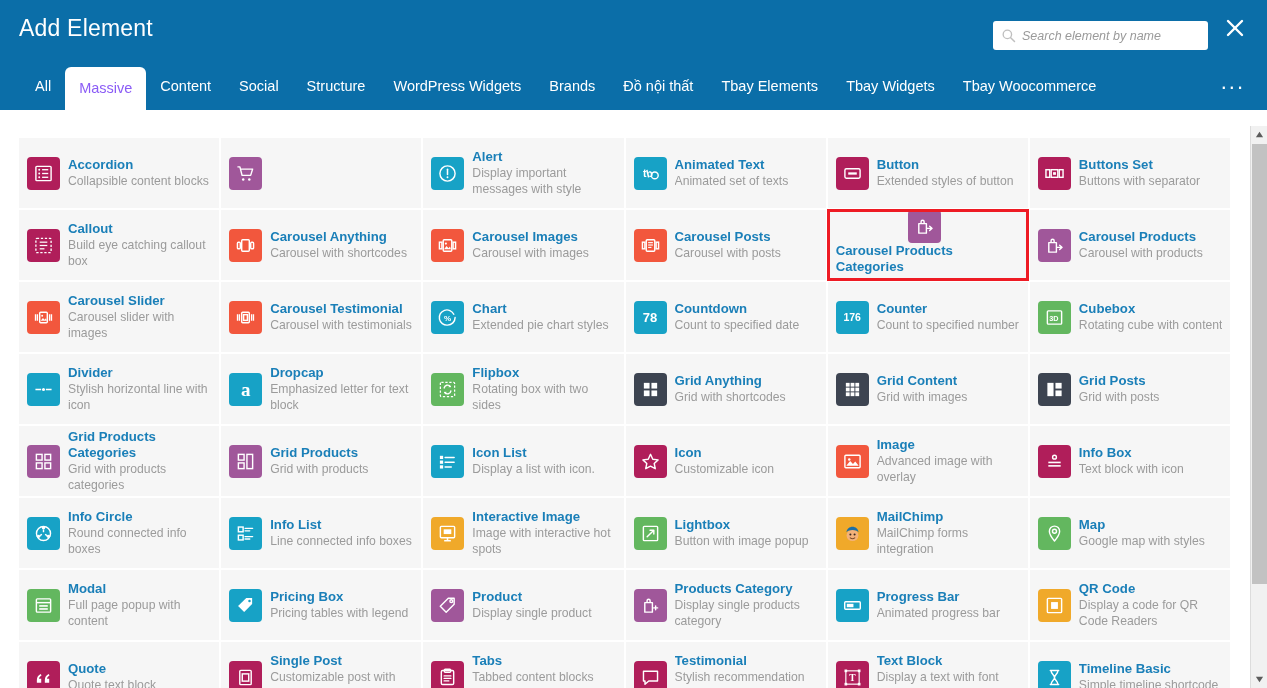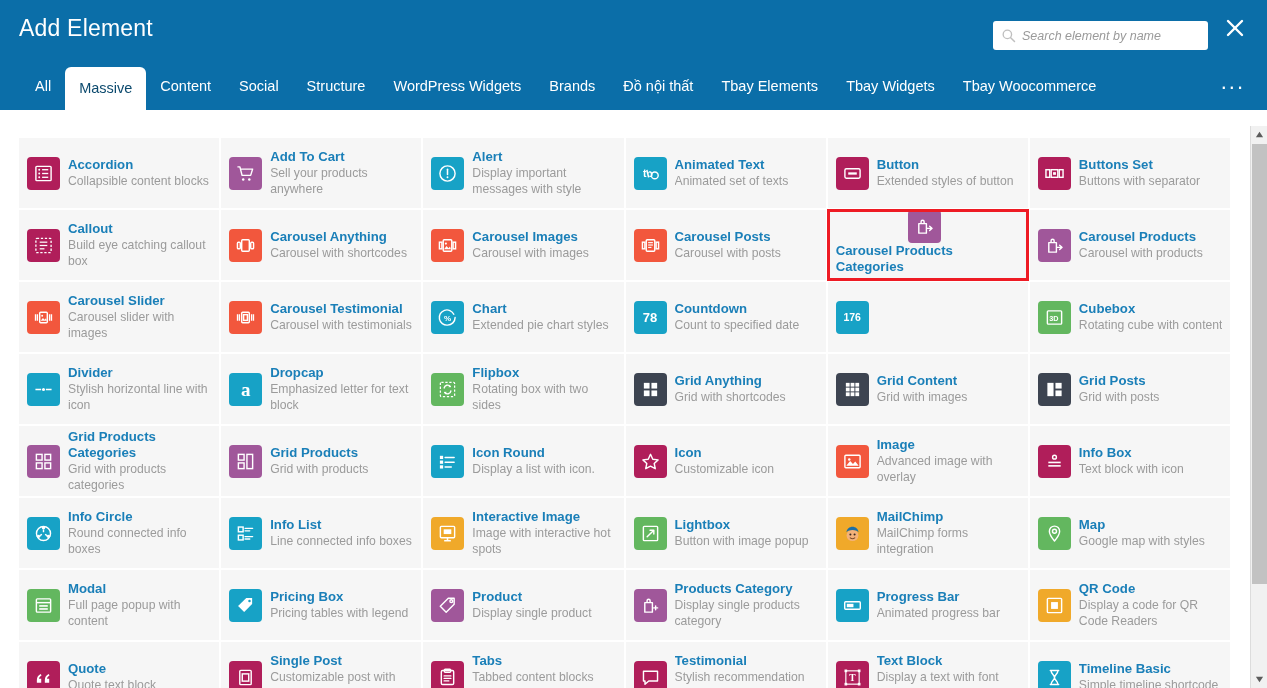--- a/index.html
+++ b/index.html
@@ -69,21 +69,21 @@
     font-size: 14.5px;
     color: #ffffff;
     padding: 0 14px;
     height: 48px;
     line-height: 48px;
     cursor: pointer;
     white-space: nowrap;
   }
   .tab.active {
     background: #ffffff;
-    color: #0c4a6e;
+    color: #8b5cf6;
     border-radius: 6px 6px 0 0;
     height: 43px;
     line-height: 43px;
     margin-bottom: 0;
   }
   .tab-more {
     margin-left: auto;
     color: #ffffff;
     font-size: 22px;
     letter-spacing: 2px;
@@ -243,24 +243,20 @@
             </div>
           </div>
           <div class="card">
             <div class="card-icon" style="background: rgb(160, 87, 154);">
               <svg viewBox="0 0 20 20">
                 <path d="M1.5 3h2.6l2.3 9h9l2.1-6.6H5.2" fill="none" stroke="#fff" stroke-width="1.5" stroke-linejoin="round"></path>
                 <circle cx="7.6" cy="16.2" r="1.3" fill="#fff"></circle>
                 <circle cx="14" cy="16.2" r="1.3" fill="#fff"></circle>
               </svg>
             </div>
-            <div class="card-text">
-              <div class="card-title">Add To Cart</div>
-              <div class="card-desc">Sell your products anywhere</div>
-            </div>
           </div>
           <div class="card">
             <div class="card-icon" style="background: rgb(23, 162, 198);">
               <svg viewBox="0 0 20 20">
                 <circle cx="10" cy="10" r="8" fill="none" stroke="#fff" stroke-width="1.5"></circle>
                 <line x1="10" y1="5.5" x2="10" y2="11" stroke="#fff" stroke-width="1.6" stroke-linecap="round"></line>
                 <circle cx="10" cy="14" r="1" fill="#fff"></circle>
               </svg>
             </div>
             <div class="card-text">
@@ -439,20 +435,24 @@
               <span class="num">78</span>
             </div>
             <div class="card-text">
               <div class="card-title">Countdown</div>
               <div class="card-desc">Count to specified date</div>
             </div>
           </div>
           <div class="card">
             <div class="card-icon" style="background: rgb(23, 162, 198);">
               <span class="num small">176</span>
+            </div>
+            <div class="card-text">
+              <div class="card-title">Counter</div>
+              <div class="card-desc">Count to specified number</div>
             </div>
           </div>
           <div class="card">
             <div class="card-icon" style="background: rgb(99, 183, 95);">
               <svg viewBox="0 0 20 20">
                 <rect x="2.5" y="3" width="15" height="14" fill="none" stroke="#fff" stroke-width="1.5" rx="1"></rect>
                 <text x="4.6" y="13.6" font-family="Liberation Sans" font-size="7.6" font-weight="700" fill="#fff">3D</text>
               </svg>
             </div>
             <div class="card-text">
@@ -582,21 +582,21 @@
                   <rect x="2" y="14" width="3.4" height="3.4"></rect>
                 </g>
                 <g stroke="#fff" stroke-width="1.5" stroke-linecap="round">
                   <line x1="7.5" y1="5.7" x2="17" y2="5.7"></line>
                   <line x1="7.5" y1="10.7" x2="17" y2="10.7"></line>
                   <line x1="7.5" y1="15.7" x2="14" y2="15.7"></line>
                 </g>
               </svg>
             </div>
             <div class="card-text">
-              <div class="card-title">Icon Round</div>
+              <div class="card-title">Icon List</div>
               <div class="card-desc">Display a list with icon.</div>
             </div>
           </div>
           <div class="card">
             <div class="card-icon" style="background: rgb(176, 30, 90);">
               <svg viewBox="0 0 20 20">
                 <polygon points="10,2.4 12.4,7.6 18,8.3 13.9,12.1 15,17.6 10,14.9 5,17.6 6.1,12.1 2,8.3 7.6,7.6" fill="none" stroke="#fff" stroke-width="1.5" stroke-linejoin="round"></polygon>
               </svg>
             </div>
             <div class="card-text">

